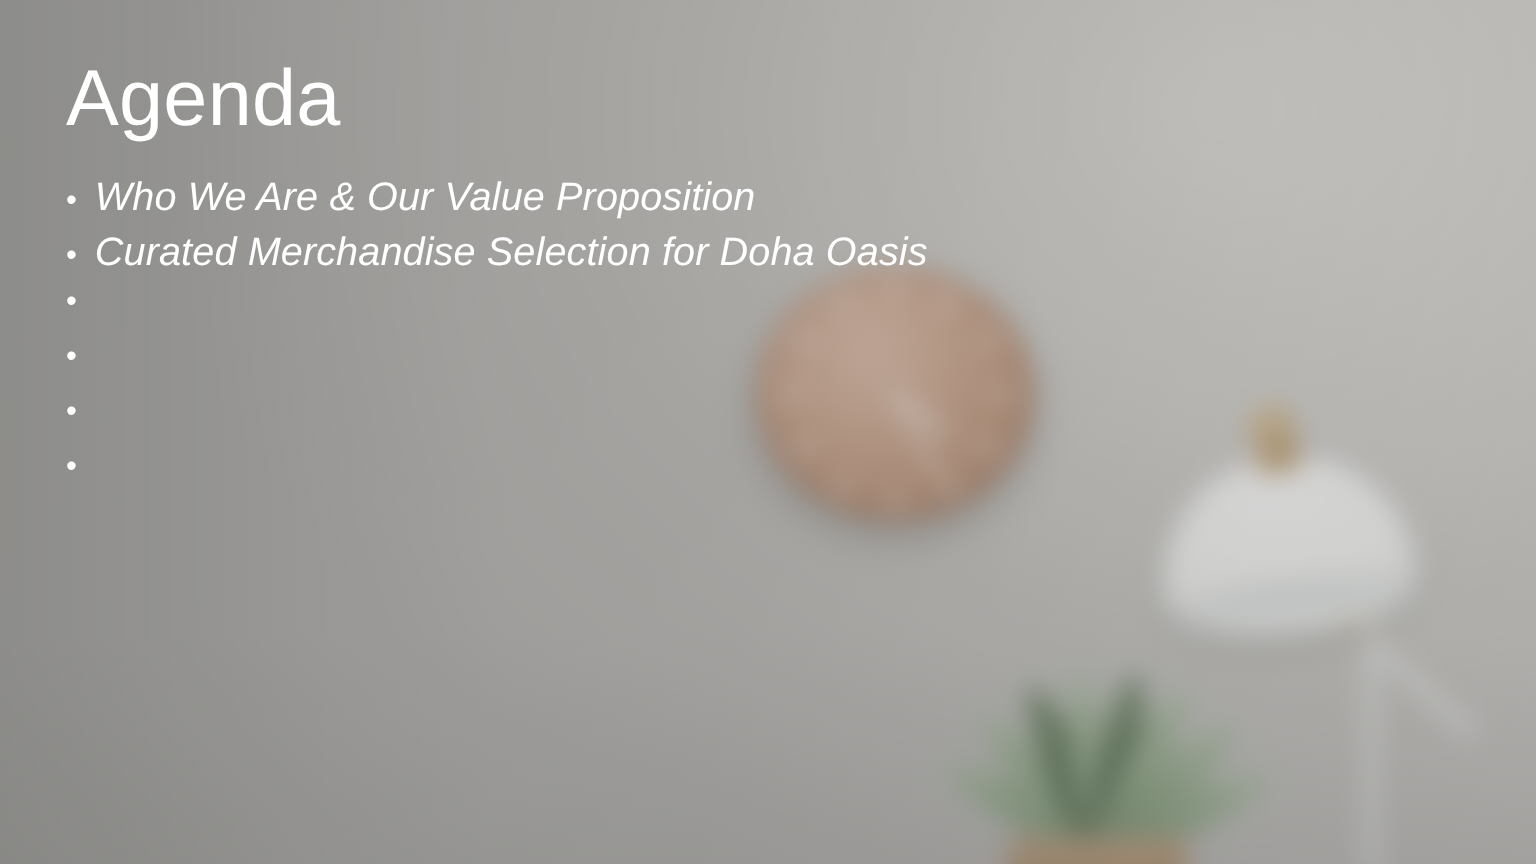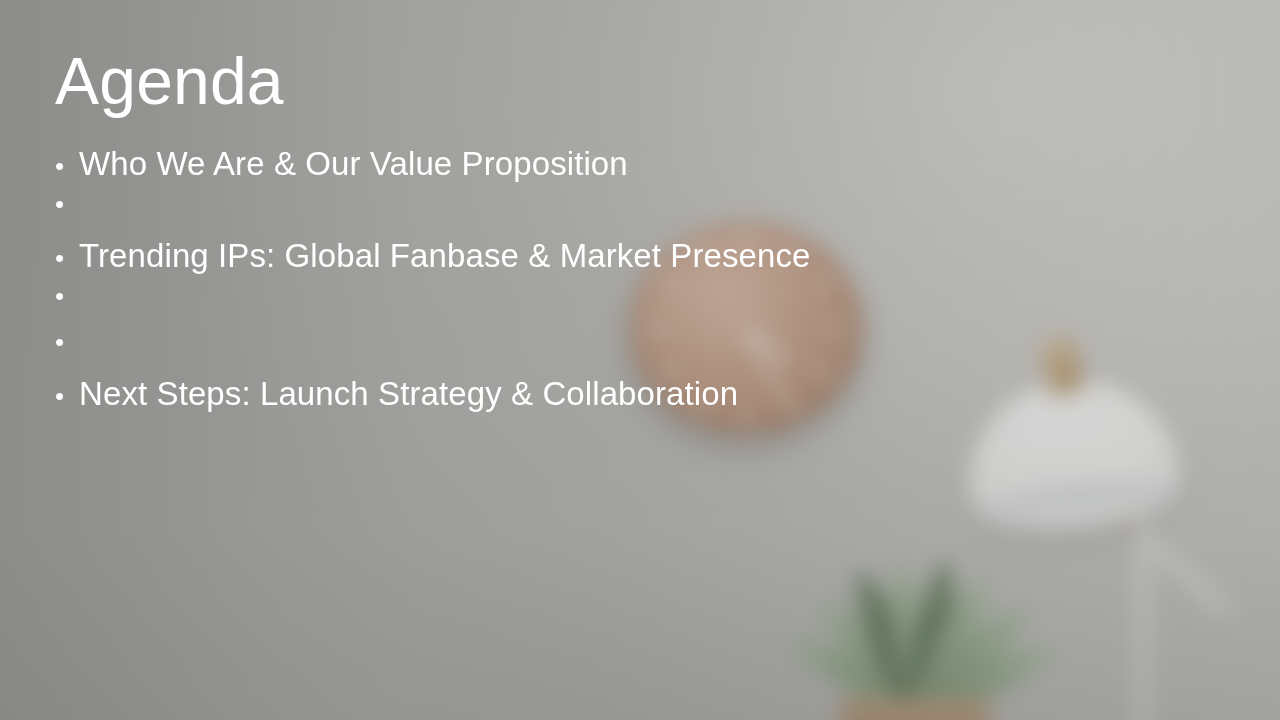--- a/index.html
+++ b/index.html
@@ -277,20 +277,21 @@
   .bullet-marker {
     display: inline-block;
     width: 24px;
     flex: 0 0 24px;
     color: #ffffff;
     font-size: 26px;
     line-height: 1;
   }
   .bullet-text {
     display: inline-block;
+    font-style: italic;
   }
 </style>
 </head>
 <body>
 
 <div id="slide">
 
   <div id="photo">
     <div class="wall"></div>
 
@@ -344,31 +345,30 @@
   <div id="content">
     <div id="title">Agenda</div>
 
     <ul id="bullet-list">
       <li>
         <span class="bullet-marker">•</span>
         <span class="bullet-text">Who We Are &amp; Our Value Proposition</span>
       </li>
       <li>
         <span class="bullet-marker">•</span>
-      </li>
-      <li>
-        <span class="bullet-marker">•</span>
-        <span class="bullet-text">Trending IPs: Global Fanbase &amp; Market Presence</span>
-      </li>
-      <li>
-        <span class="bullet-marker">•</span>
-      </li>
-      <li>
-        <span class="bullet-marker">•</span>
-      </li>
-      <li>
-        <span class="bullet-marker">•</span>
-        <span class="bullet-text">Next Steps: Launch Strategy &amp; Collaboration</span>
+        <span class="bullet-text">Curated Merchandise Selection for Doha Oasis</span>
+      </li>
+      <li>
+        <span class="bullet-marker">•</span>
+      </li>
+      <li>
+        <span class="bullet-marker">•</span>
+      </li>
+      <li>
+        <span class="bullet-marker">•</span>
+      </li>
+      <li>
+        <span class="bullet-marker">•</span>
       </li>
     </ul>
   </div>
 
 </div>
 
 </body></html>

